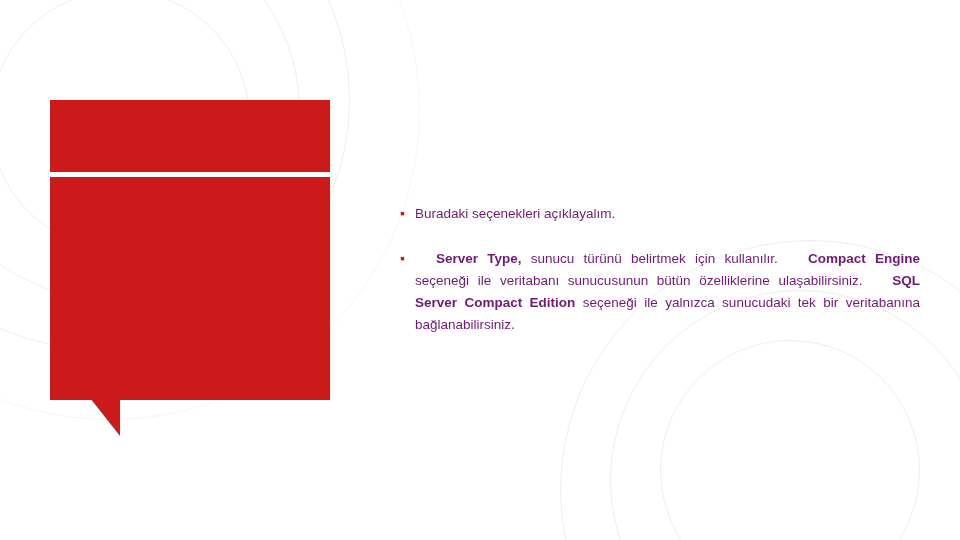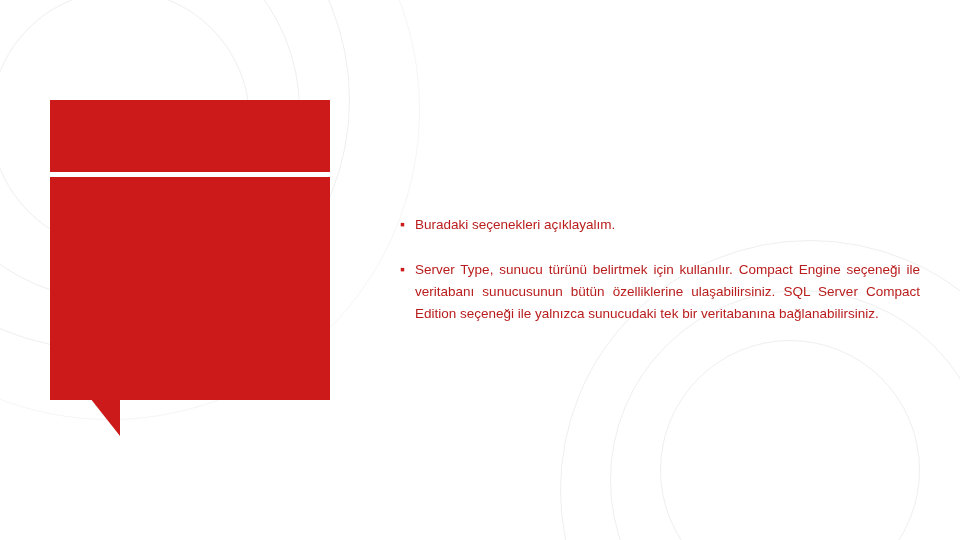--- a/index.html
+++ b/index.html
@@ -88,27 +88,28 @@
     .bullet-icon {
       color: #cc1a1a;
       font-size: 14px;
       margin-top: 2px;
       flex-shrink: 0;
       font-weight: bold;
     }
 
     .bullet-text {
       font-size: 13.5px;
-      color: #b91c1c;
+      color: #701a75;
       line-height: 1.65;
       text-align: justify;
     }
 
     .bullet-text b {
-      font-weight: normal;
+      font-weight: bold;
+      margin-left: 21px;
     }
 
     
     .bg-circle {
       position: absolute;
       border-radius: 50%;
       border: 1px solid #dddddd;
       opacity: 0.5;
       pointer-events: none;
     }

